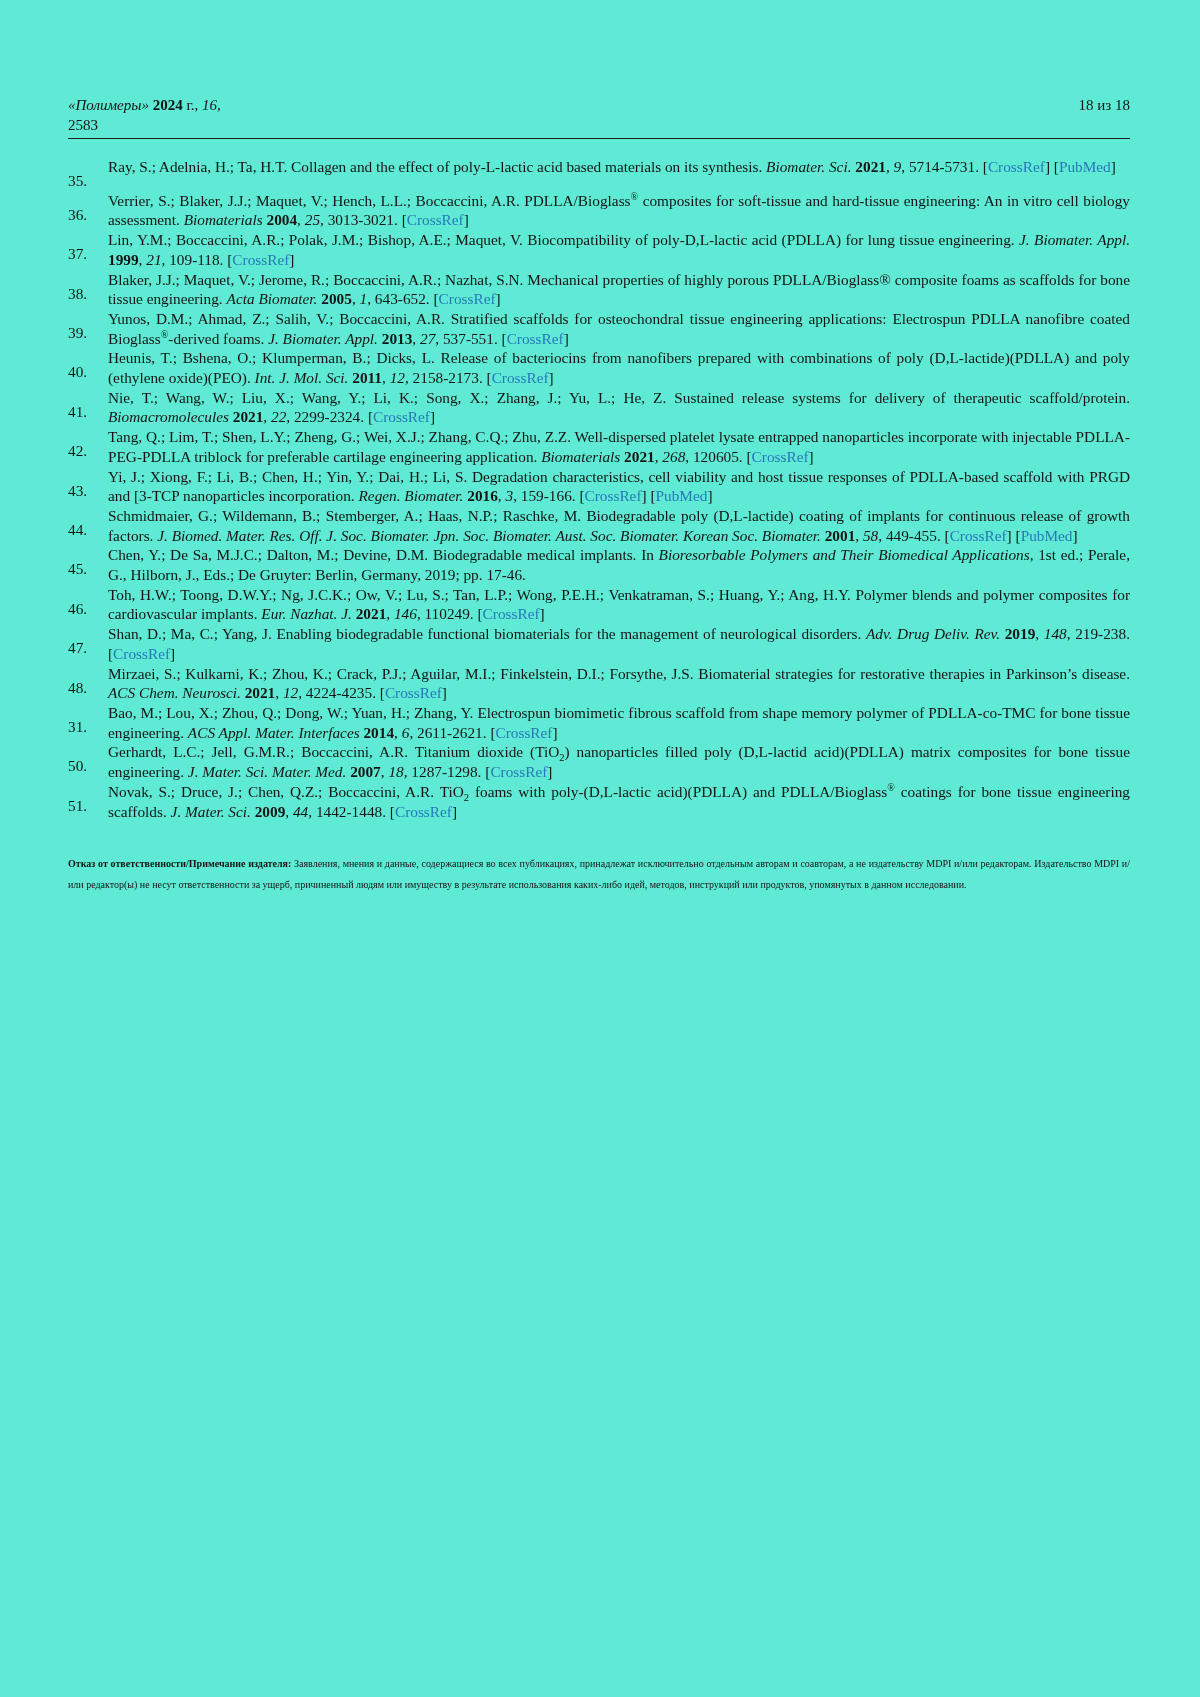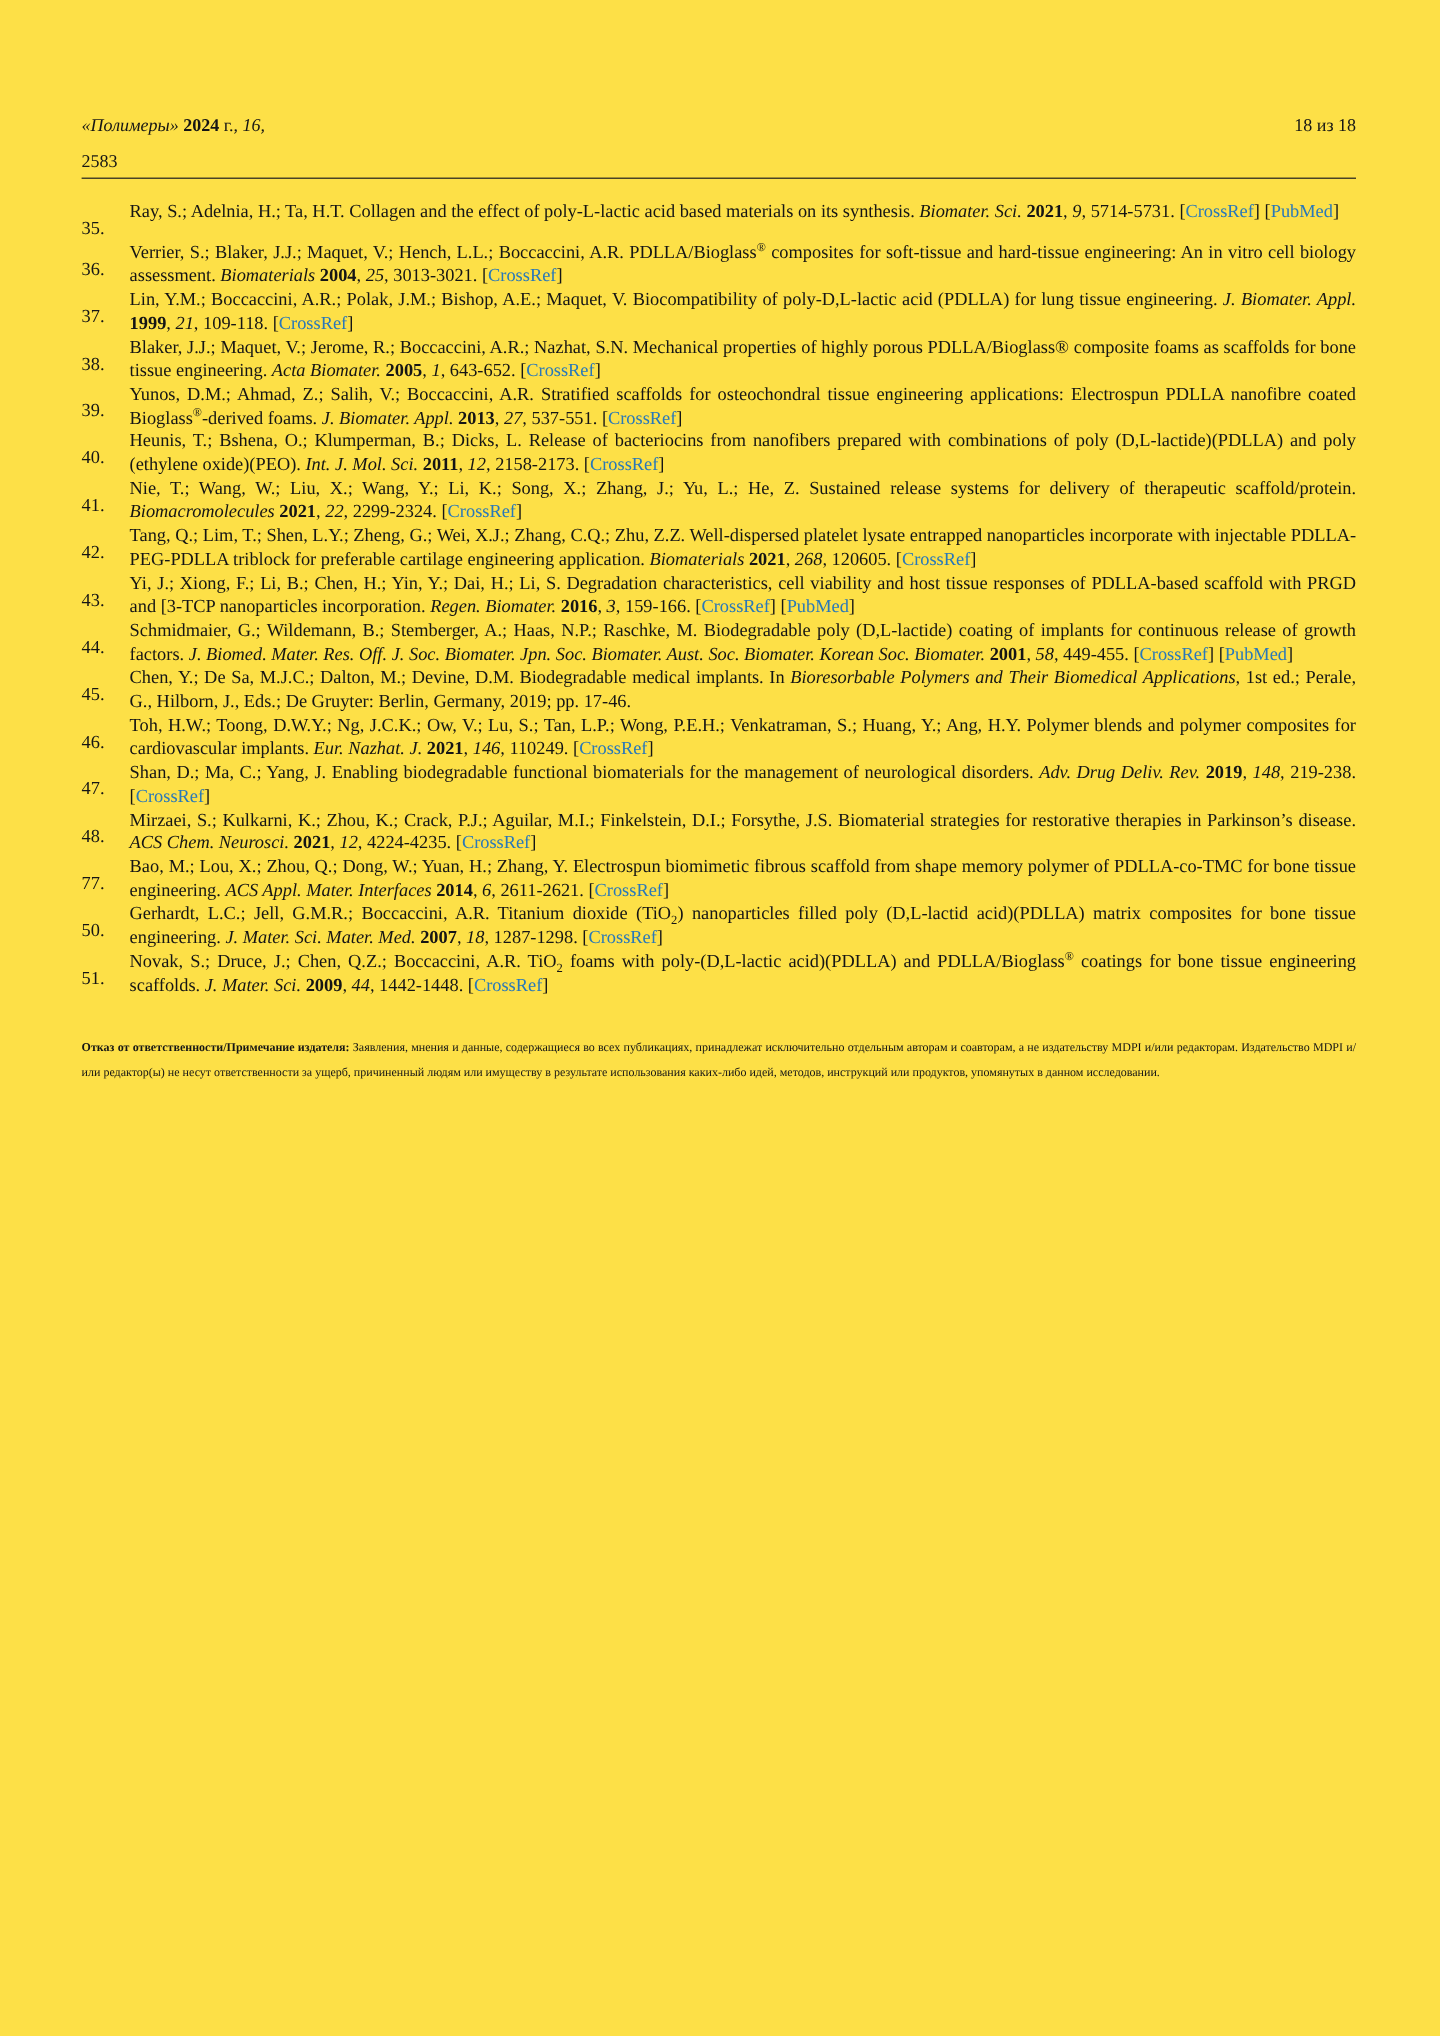--- a/index.html
+++ b/index.html
@@ -1,27 +1,27 @@
 <!DOCTYPE html>
 <html style="--link: #2878ba; --ink: #151515;"><head>
 <meta charset="utf-8">
 <style>
   html,body { margin:0; padding:0; background:#e8e8e8; }
   :root { --link:#2878ba; --ink:#151515; }
   .page {
-    width:1200px; height:1697px; background:#fde047; margin:0 auto;
+    width:1200px; height:1697px; background:#5eead4; margin:0 auto;
     position:relative; overflow:hidden;
     font-family:"Liberation Serif","DejaVu Serif",serif;
     color:var(--ink);
   }
   .content { box-sizing:border-box; padding:96px 70px 0 68px; }
 
   .header { display:flex; justify-content:space-between; align-items:flex-start;
             font-size:15px; line-height:18px; }
-  .header-left .cite-line2 { margin-top:12px; }
+  .header-left .cite-line2 { margin-top:2px; }
   .it { font-style:italic; }
   .bd { font-weight:bold; }
   .header-rule { border-bottom:1.7px solid #1f1f1f; margin-top:4px; }
 
   .refs { margin-top:18px; font-size:15.3px; line-height:19.7px; }
   .ref-item { display:flex; }
   .ref-num { flex:0 0 40px;margin-top:14px; }
   .ref-text { flex:1 1 auto; text-align:justify; }
   .ref-text i { font-style:italic; }
   .ref-text b { font-weight:bold; }
@@ -103,21 +103,21 @@
         </div>
         <div class="ref-item">
           <span class="ref-num">47.</span>
           <span class="ref-text"><span>Shan, D.; Ma, C.; Yang, J. Enabling biodegradable functional biomaterials for the management of neurological disorders. </span><i>Adv. Drug Deliv. Rev. </i><b>2019</b><span>, </span><i>148</i><span>, 219-238. [</span><a class="link">CrossRef</a><span>]</span></span>
         </div>
         <div class="ref-item">
           <span class="ref-num">48.</span>
           <span class="ref-text"><span>Mirzaei, S.; Kulkarni, K.; Zhou, K.; Crack, P.J.; Aguilar, M.I.; Finkelstein, D.I.; Forsythe, J.S. Biomaterial strategies for restorative therapies in Parkinson’s disease. </span><i>ACS Chem. Neurosci. </i><b>2021</b><span>, </span><i>12</i><span>, 4224-4235. [</span><a class="link">CrossRef</a><span>]</span></span>
         </div>
         <div class="ref-item">
-          <span class="ref-num">77.</span>
+          <span class="ref-num">31.</span>
           <span class="ref-text"><span>Bao, M.; Lou, X.; Zhou, Q.; Dong, W.; Yuan, H.; Zhang, Y. Electrospun biomimetic fibrous scaffold from shape memory polymer of PDLLA-co-TMC for bone tissue engineering. </span><i>ACS Appl. Mater. Interfaces </i><b>2014</b><span>, </span><i>6</i><span>, 2611-2621. [</span><a class="link">CrossRef</a><span>]</span></span>
         </div>
         <div class="ref-item">
           <span class="ref-num">50.</span>
           <span class="ref-text"><span>Gerhardt, L.C.; Jell, G.M.R.; Boccaccini, A.R. Titanium dioxide (TiO</span><sub>2</sub><span>) nanoparticles filled poly (D,L-lactid acid)(PDLLA) matrix composites for bone tissue engineering. </span><i>J. Mater. Sci. Mater. Med. </i><b>2007</b><span>, </span><i>18</i><span>, 1287-1298. [</span><a class="link">CrossRef</a><span>]</span></span>
         </div>
         <div class="ref-item">
           <span class="ref-num">51.</span>
           <span class="ref-text"><span>Novak, S.; Druce, J.; Chen, Q.Z.; Boccaccini, A.R. TiO</span><sub>2</sub><span> foams with poly-(D,L-lactic acid)(PDLLA) and PDLLA/Bioglass</span><sup>®</sup><span> coatings for bone tissue engineering scaffolds. </span><i>J. Mater. Sci. </i><b>2009</b><span>, </span><i>44</i><span>, 1442-1448. [</span><a class="link">CrossRef</a><span>]</span></span>
         </div>

